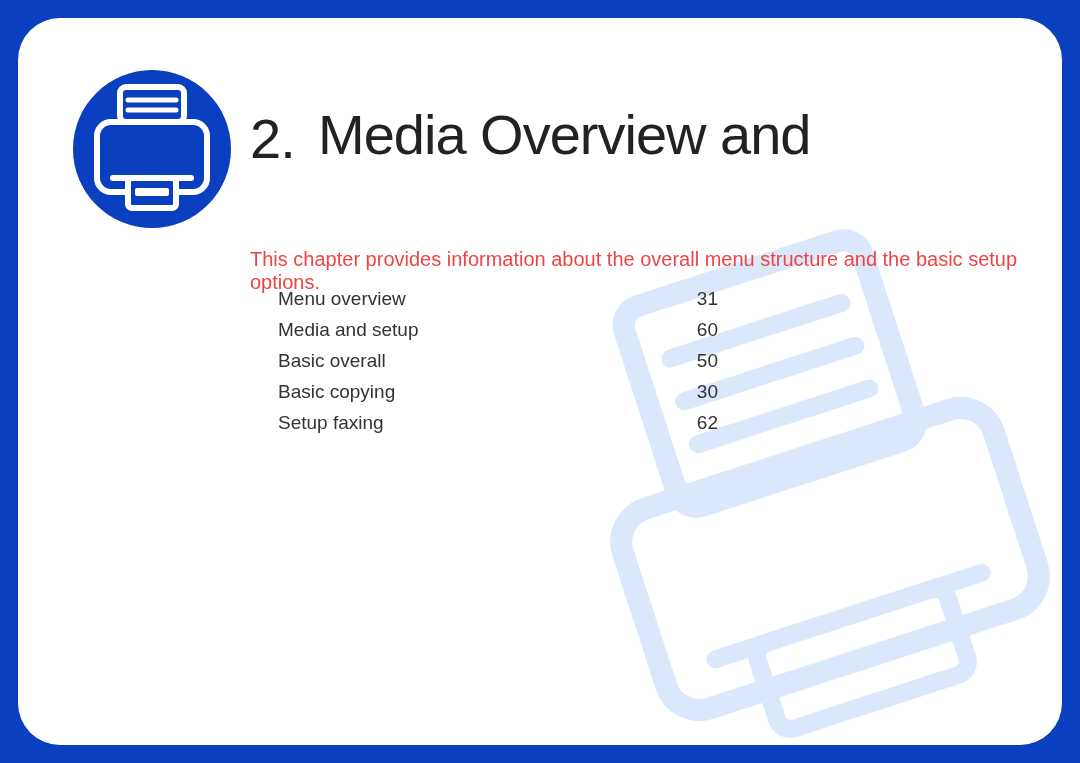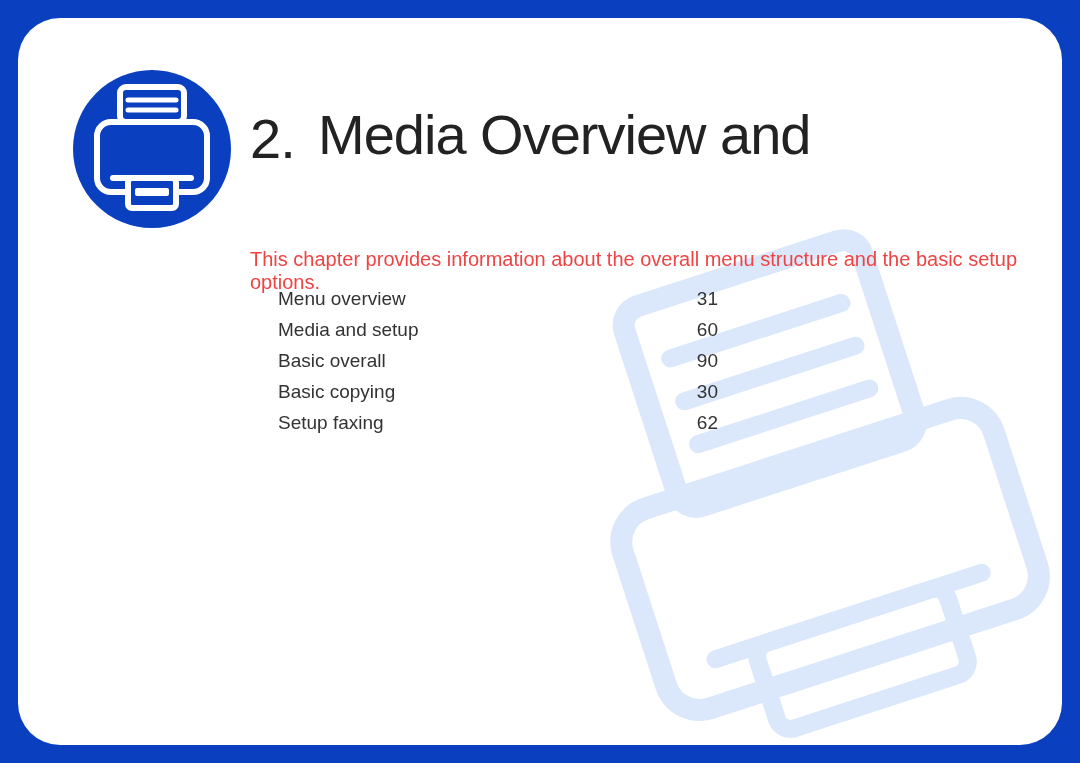--- a/index.html
+++ b/index.html
@@ -124,21 +124,21 @@
         <span class="toc-page">31</span>
       </div>
       <div class="toc-row">
         <span class="toc-label">Media and setup</span>
         <span class="toc-gap"></span>
         <span class="toc-page">60</span>
       </div>
       <div class="toc-row">
         <span class="toc-label">Basic overall</span>
         <span class="toc-gap"></span>
-        <span class="toc-page">90</span>
+        <span class="toc-page">50</span>
       </div>
       <div class="toc-row">
         <span class="toc-label">Basic copying</span>
         <span class="toc-gap"></span>
         <span class="toc-page">30</span>
       </div>
       <div class="toc-row">
         <span class="toc-label">Setup faxing</span>
         <span class="toc-gap"></span>
         <span class="toc-page">62</span>

